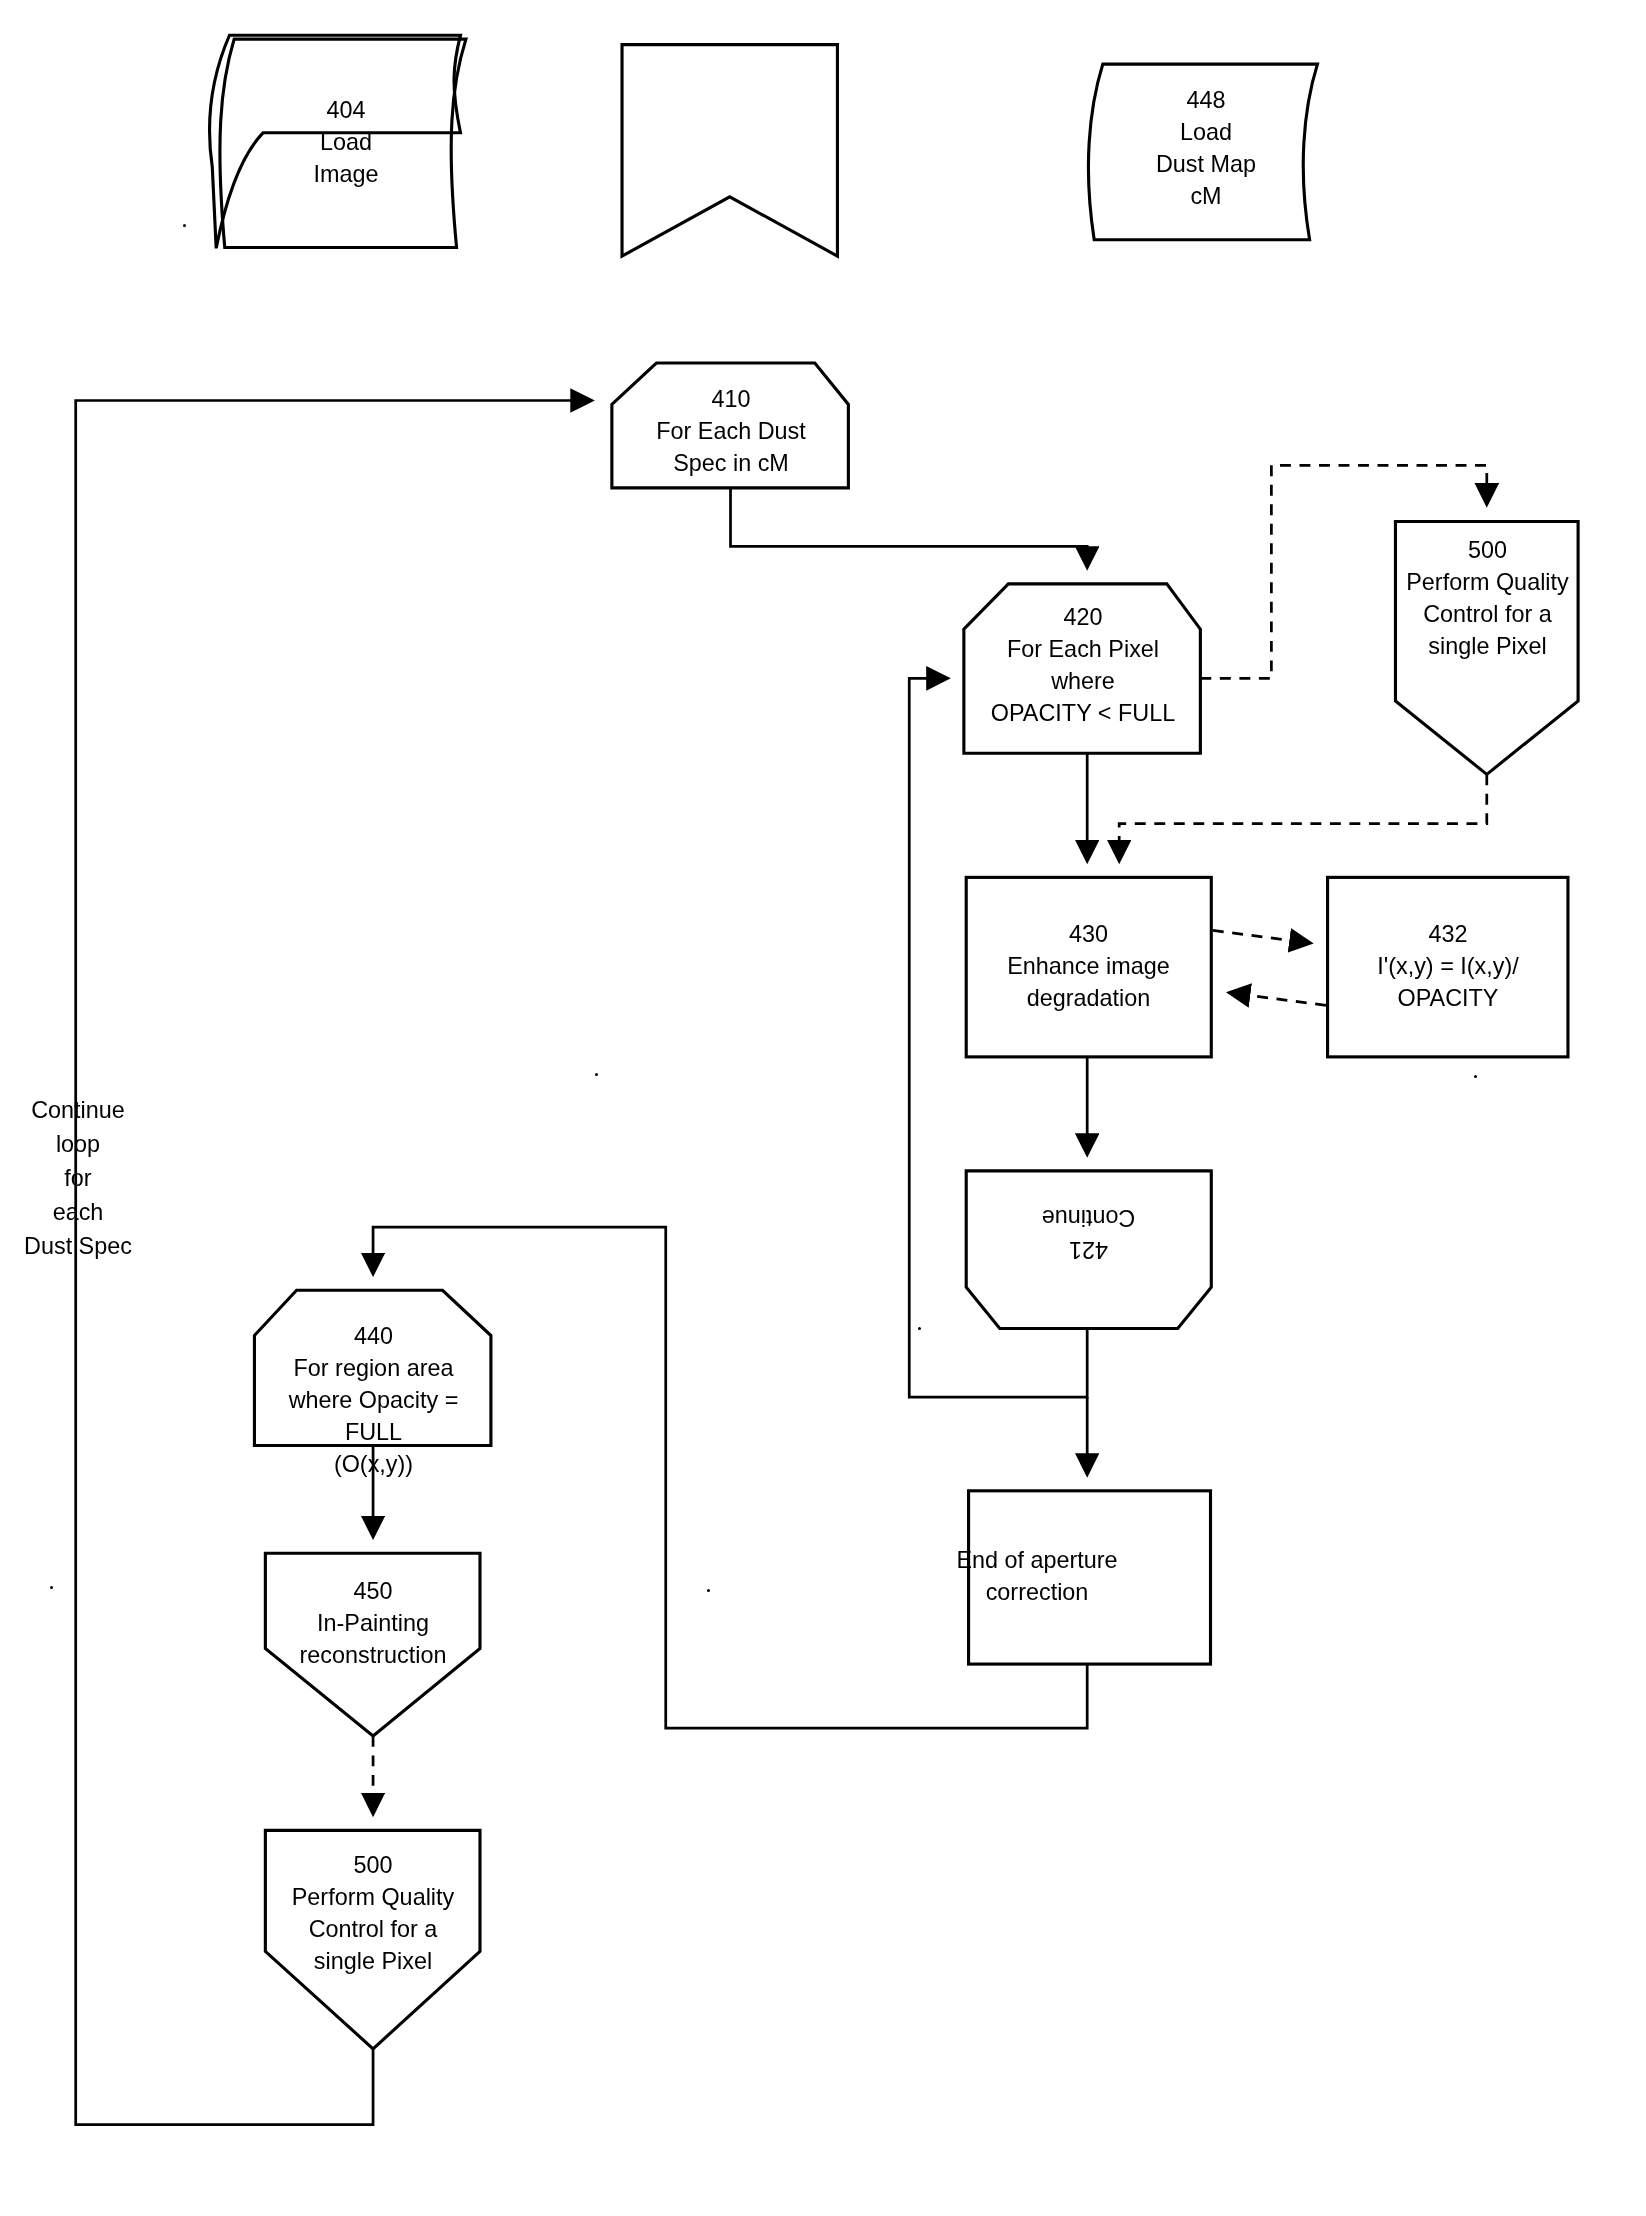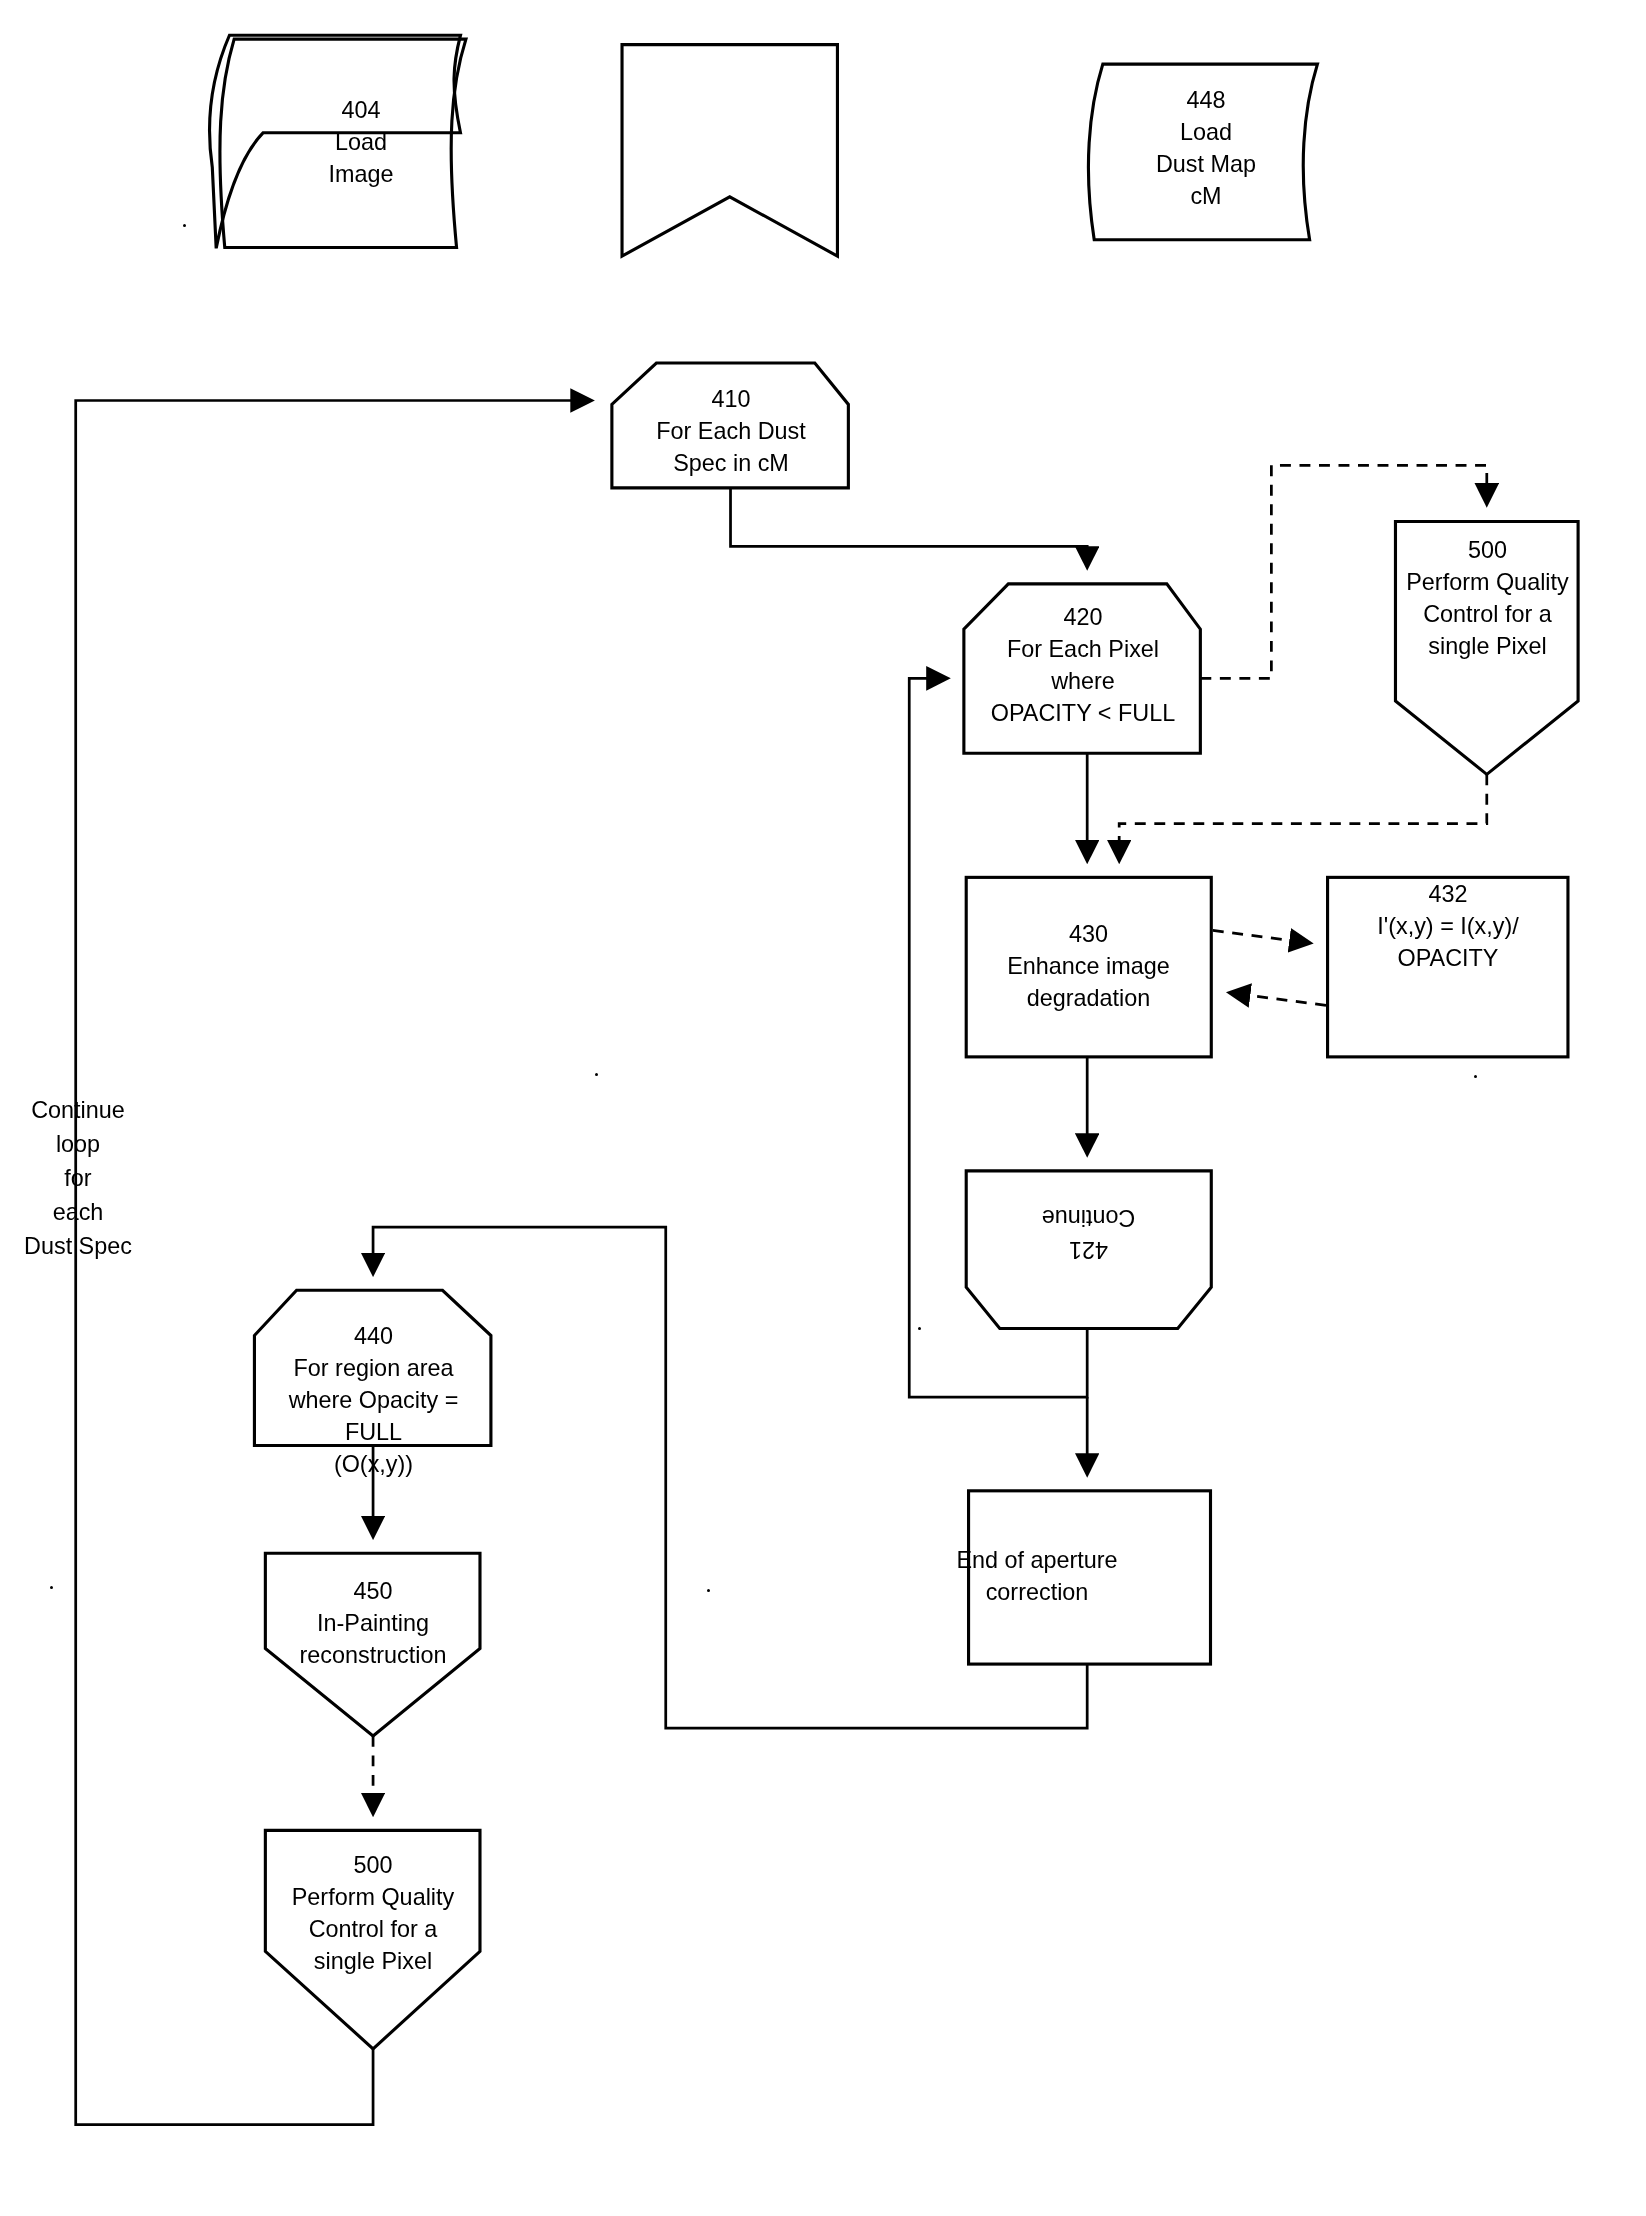--- a/index.html
+++ b/index.html
@@ -229,21 +229,21 @@
     <g>
       <path class="conn" d="M 478 1852 L 478 1968" marker-end="url(#arrow)"></path>
     </g>
 
     <g>
       <path class="conn-dashed" d="M 478 2224 L 478 2323" marker-end="url(#arrow)"></path>
     </g>
 
   </svg>
 
-  <div class="node-label" style="left:244px; top:94px; width:234px;">404
+  <div class="node-label" style="left:229px; top:94px; width:234px;">404
 Load
 Image</div>
 
 
   <div class="node-label" style="left:1091px; top:84px; width:230px;">448
 Load
 Dust Map
 cM</div>
 
   <div class="node-label" style="left:609px; top:383px; width:244px;">410
@@ -257,21 +257,21 @@
 
   <div class="node-label" style="left:1390px; top:534px; width:195px;">500
 Perform Quality
 Control for a
 single Pixel</div>
 
   <div class="node-label" style="left:966px; top:918px; width:245px;">430
 Enhance image
 degradation</div>
 
-  <div class="node-label" style="left:1323px; top:878px; width:250px;">432
+  <div class="node-label" style="left:1323px; top:918px; width:250px;">432
 I'(x,y) = I(x,y)/
 OPACITY</div>
 
   <div class="node-label rot180" style="left:966px; top:1202px; width:245px;">421
 Continue</div>
 
   <div class="node-label" style="left:916px; top:1544px; width:242px;">End of aperture
 correction</div>
 
   <div class="node-label" style="left:250px; top:1308px; width:247px;margin-top:12px;">440

